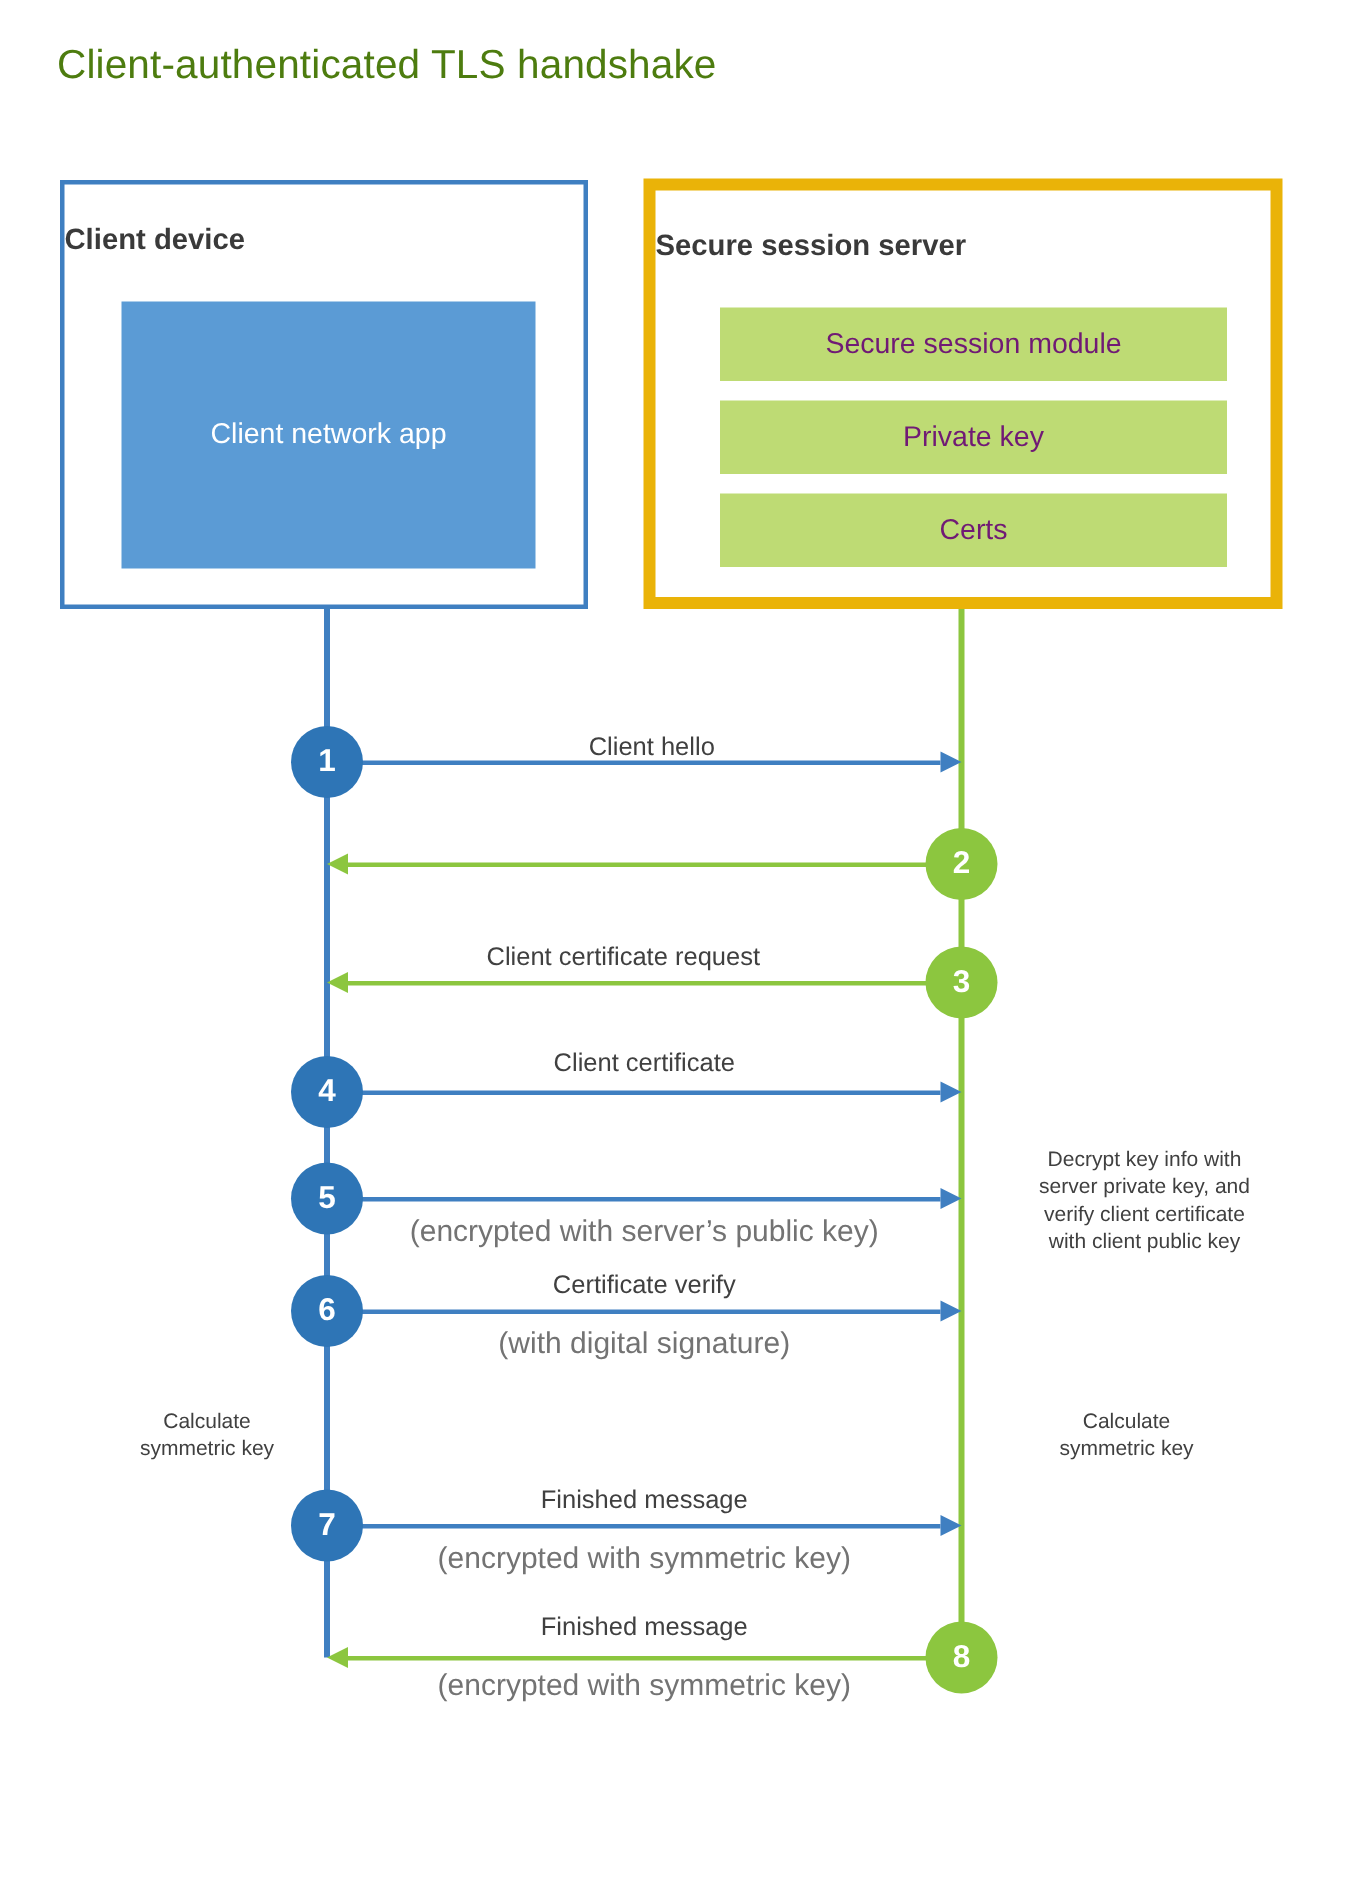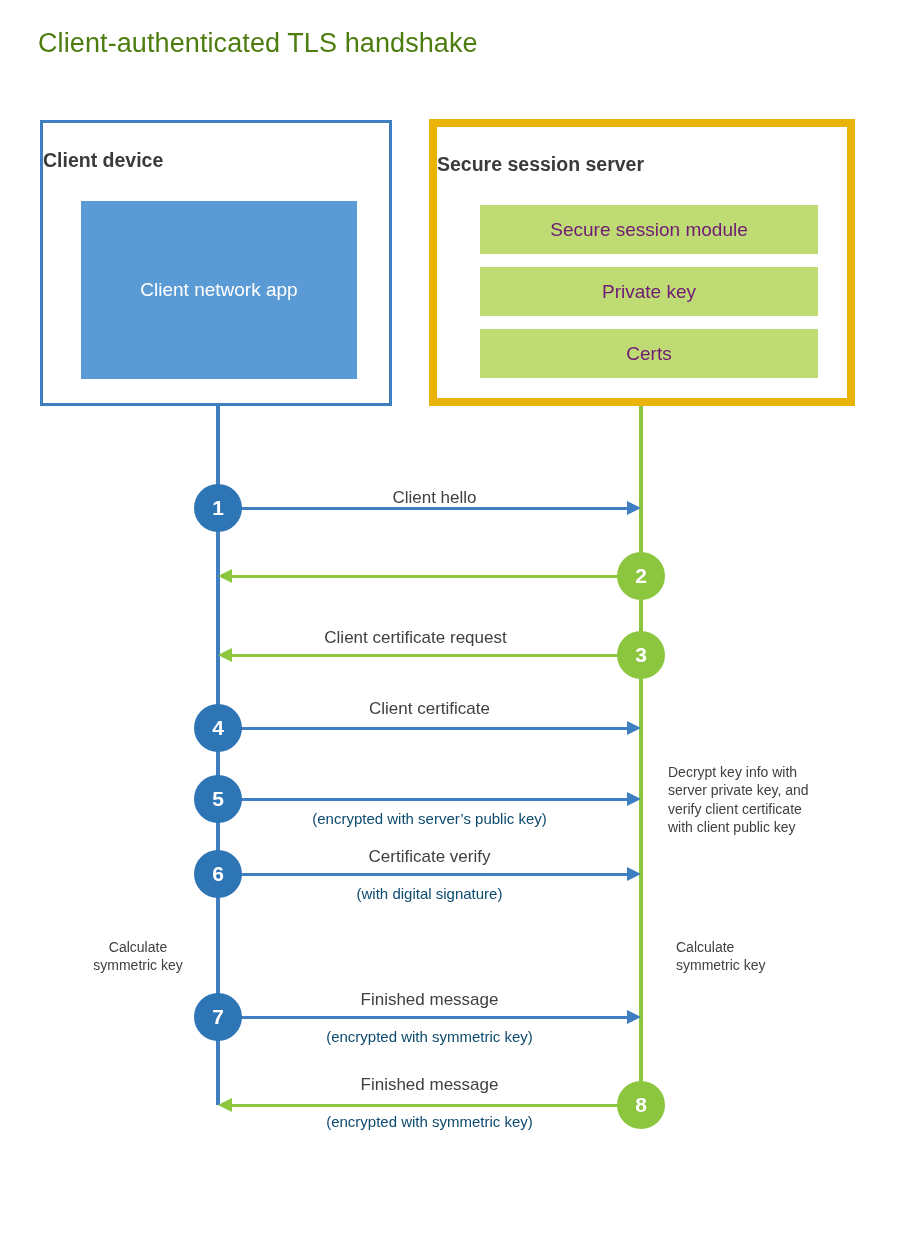--- a/index.html
+++ b/index.html
@@ -165,34 +165,34 @@
   .msg-label {
     position: absolute;
     text-align: center;
     font-size: 17px;
     color: #404040;
     white-space: nowrap;
   }
   .msg-sublabel {
     position: absolute;
     text-align: center;
-    font-size: 15px;
-    color: #0c4a6e;
+    font-size: 20px;
+    color: #737373;
     white-space: nowrap;
   }
 
   
   .side-note {
     position: absolute;
     font-size: 14px;
     line-height: 1.32;
     color: #404040;
   }
   .side-note.center-al { text-align: center; }
-  .side-note.left-al { text-align: left; }
+  .side-note.left-al { text-align: center; }
 </style>
 </head>
 <body>
 
 <div id="stage">
 
   <div class="page-title">Client-authenticated TLS handshake</div>
 
   <div class="party-box client">
     <div class="party-title">Client device</div>

